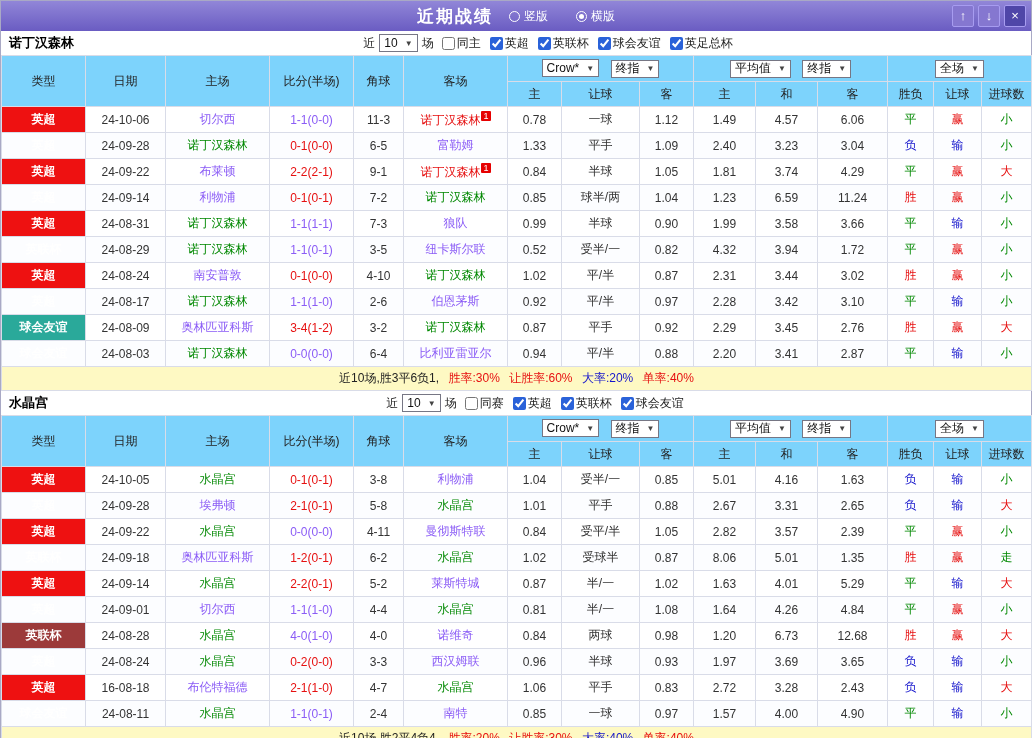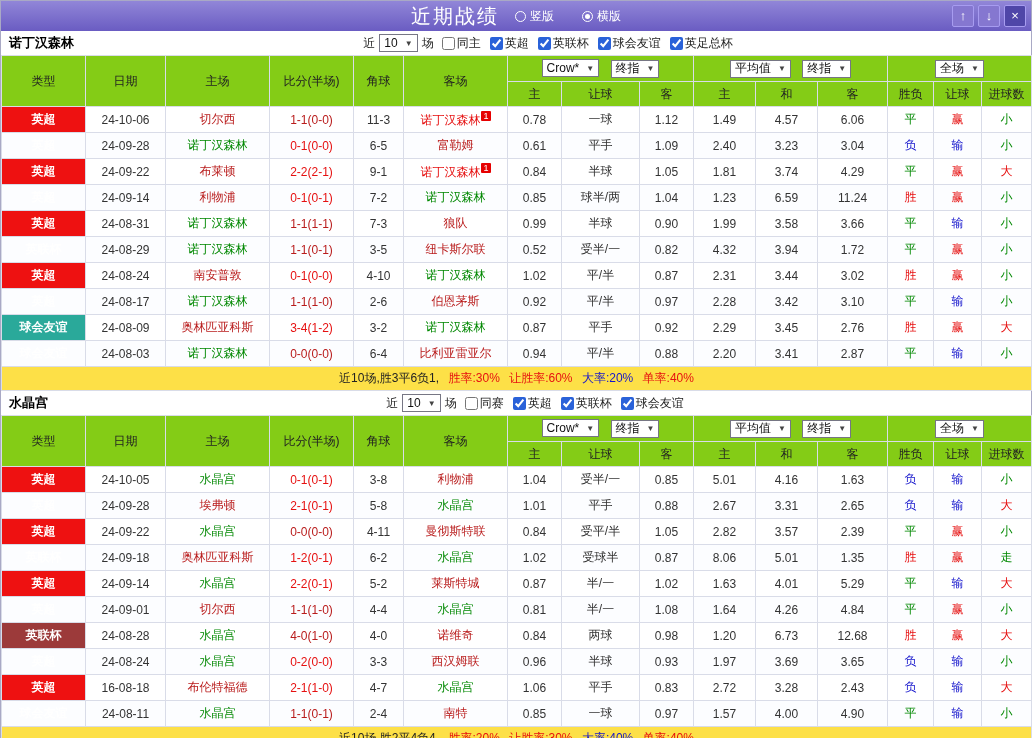--- a/index.html
+++ b/index.html
@@ -1,52 +1,52 @@
 <!DOCTYPE html>
 <html lang="zh"><head>
 <meta charset="utf-8">
 <style>
   html,body{margin:0;padding:0;background:#fff;}
   body{width:1032px;font-family:"Liberation Sans","DejaVu Sans",sans-serif;}
   .app{width:1030px;border:1px solid #a9a9c5;}
   
   .titlebar{height:30px;background:linear-gradient(#9186d8,#6a5cc2);display:flex;align-items:center;justify-content:center;position:relative;color:#fff;}
-  .title{font-size:20px;font-weight:normal;letter-spacing:2px;margin-right:16px;}
+  .title{font-size:17px;font-weight:bold;letter-spacing:2px;margin-right:16px;}
   .radio-group{display:flex;gap:28px;align-items:flex-start;font-size:12px;}
   .radio-label{display:inline-flex;align-items:center;gap:4px;cursor:pointer;}
   .radio{width:11px;height:11px;border:1px solid #fff;border-radius:50%;display:inline-block;position:relative;box-sizing:border-box;}
   .radio.selected::after{content:'';position:absolute;left:2px;top:2px;right:2px;bottom:2px;background:#fff;border-radius:50%;}
   .win-buttons{position:absolute;right:5px;top:4px;display:flex;gap:4px;}
   .win-buttons button{width:22px;height:22px;background:#8577d0;border:1px solid #a79cf0;color:#fff;font-size:13px;line-height:20px;padding:0;cursor:pointer;border-radius:2px;}
   .win-buttons button.close{background:#4f46a8;}
   
   .section-head{display:flex;align-items:center;height:24px;padding:0 8px;background:#fff;font-size:12px;color:#222;}
   .team-title{font-weight:bold;font-size:13px;color:#000;}
   .filters{flex:1;display:flex;justify-content:center;align-items:center;}
   .filters label{display:inline-flex;align-items:center;margin:0 1px;cursor:pointer;}
   .filters input[type=checkbox]{width:13px;height:13px;accent-color:#2a62d9;margin:0 2px 0 7px;}
   .sel{display:inline-flex;align-items:center;border:1px solid #767684;background:#fff;padding:0 4px;height:18px;margin:0 4px;font-size:12px;gap:7px;color:#111;cursor:pointer;box-sizing:border-box;}
   .sel .arr{font-size:8px;color:#444;font-weight:normal;}
   
   table{width:100%;border-collapse:collapse;table-layout:fixed;font-size:12px;color:#333;}
   th,td{border:1px solid #d9dce8;text-align:center;white-space:nowrap;overflow:hidden;padding:0;}
-  thead th{background:#84cc16;font-weight:normal;color:#222;height:24px;}
+  thead th{background:#7dd3fc;font-weight:normal;color:#222;height:24px;}
   thead tr:first-child th{height:25px;}
   tbody td{height:25px;background:#fff;}
   tbody tr:nth-child(even) td{background:#fcfdff;}
   .typecell{color:#fff;font-weight:bold;}
   .t-epl{background:#ee1111;}
   .t-lcup{background:#9c3a3a;}
   .t-friendly{background:#2aa99a;}
-  .cn{color:#b91c1c;}
+  .cn{color:#8b5cf6;}
   .cr{color:#e61010;}
   .cg{color:#008800;}
   .cb{color:#1515cc;}
   .redcard{background:#e60000;color:#fff;font-size:9px;line-height:10px;padding:0 2px;margin-left:1px;border-radius:1px;}
-  tfoot td{height:23px;background:#fde047;color:#222;}
+  tfoot td{height:23px;background:#fef9c3;color:#222;}
   tfoot span{margin:0 3px;}
 </style>
 </head>
 <body>
 
 <div class="app">
 
   <div class="titlebar">
     <span class="title">近期战绩</span>
     <span class="radio-group">
@@ -181,21 +181,21 @@
             <td class="cr">赢</td>
             <td class="cg">小</td>
           </tr>
           <tr>
             <td class="typecell t-epl">英超</td>
             <td>24-09-28</td>
             <td class="cg">诺丁汉森林</td>
             <td class="cr">0-1(0-0)</td>
             <td>6-5</td>
             <td class="cn">富勒姆</td>
-            <td>0.61</td>
+            <td>1.33</td>
             <td>平手</td>
             <td>1.09</td>
             <td>2.40</td>
             <td>3.23</td>
             <td>3.04</td>
             <td class="cb">负</td>
             <td class="cb">输</td>
             <td class="cg">小</td>
           </tr>
           <tr>

